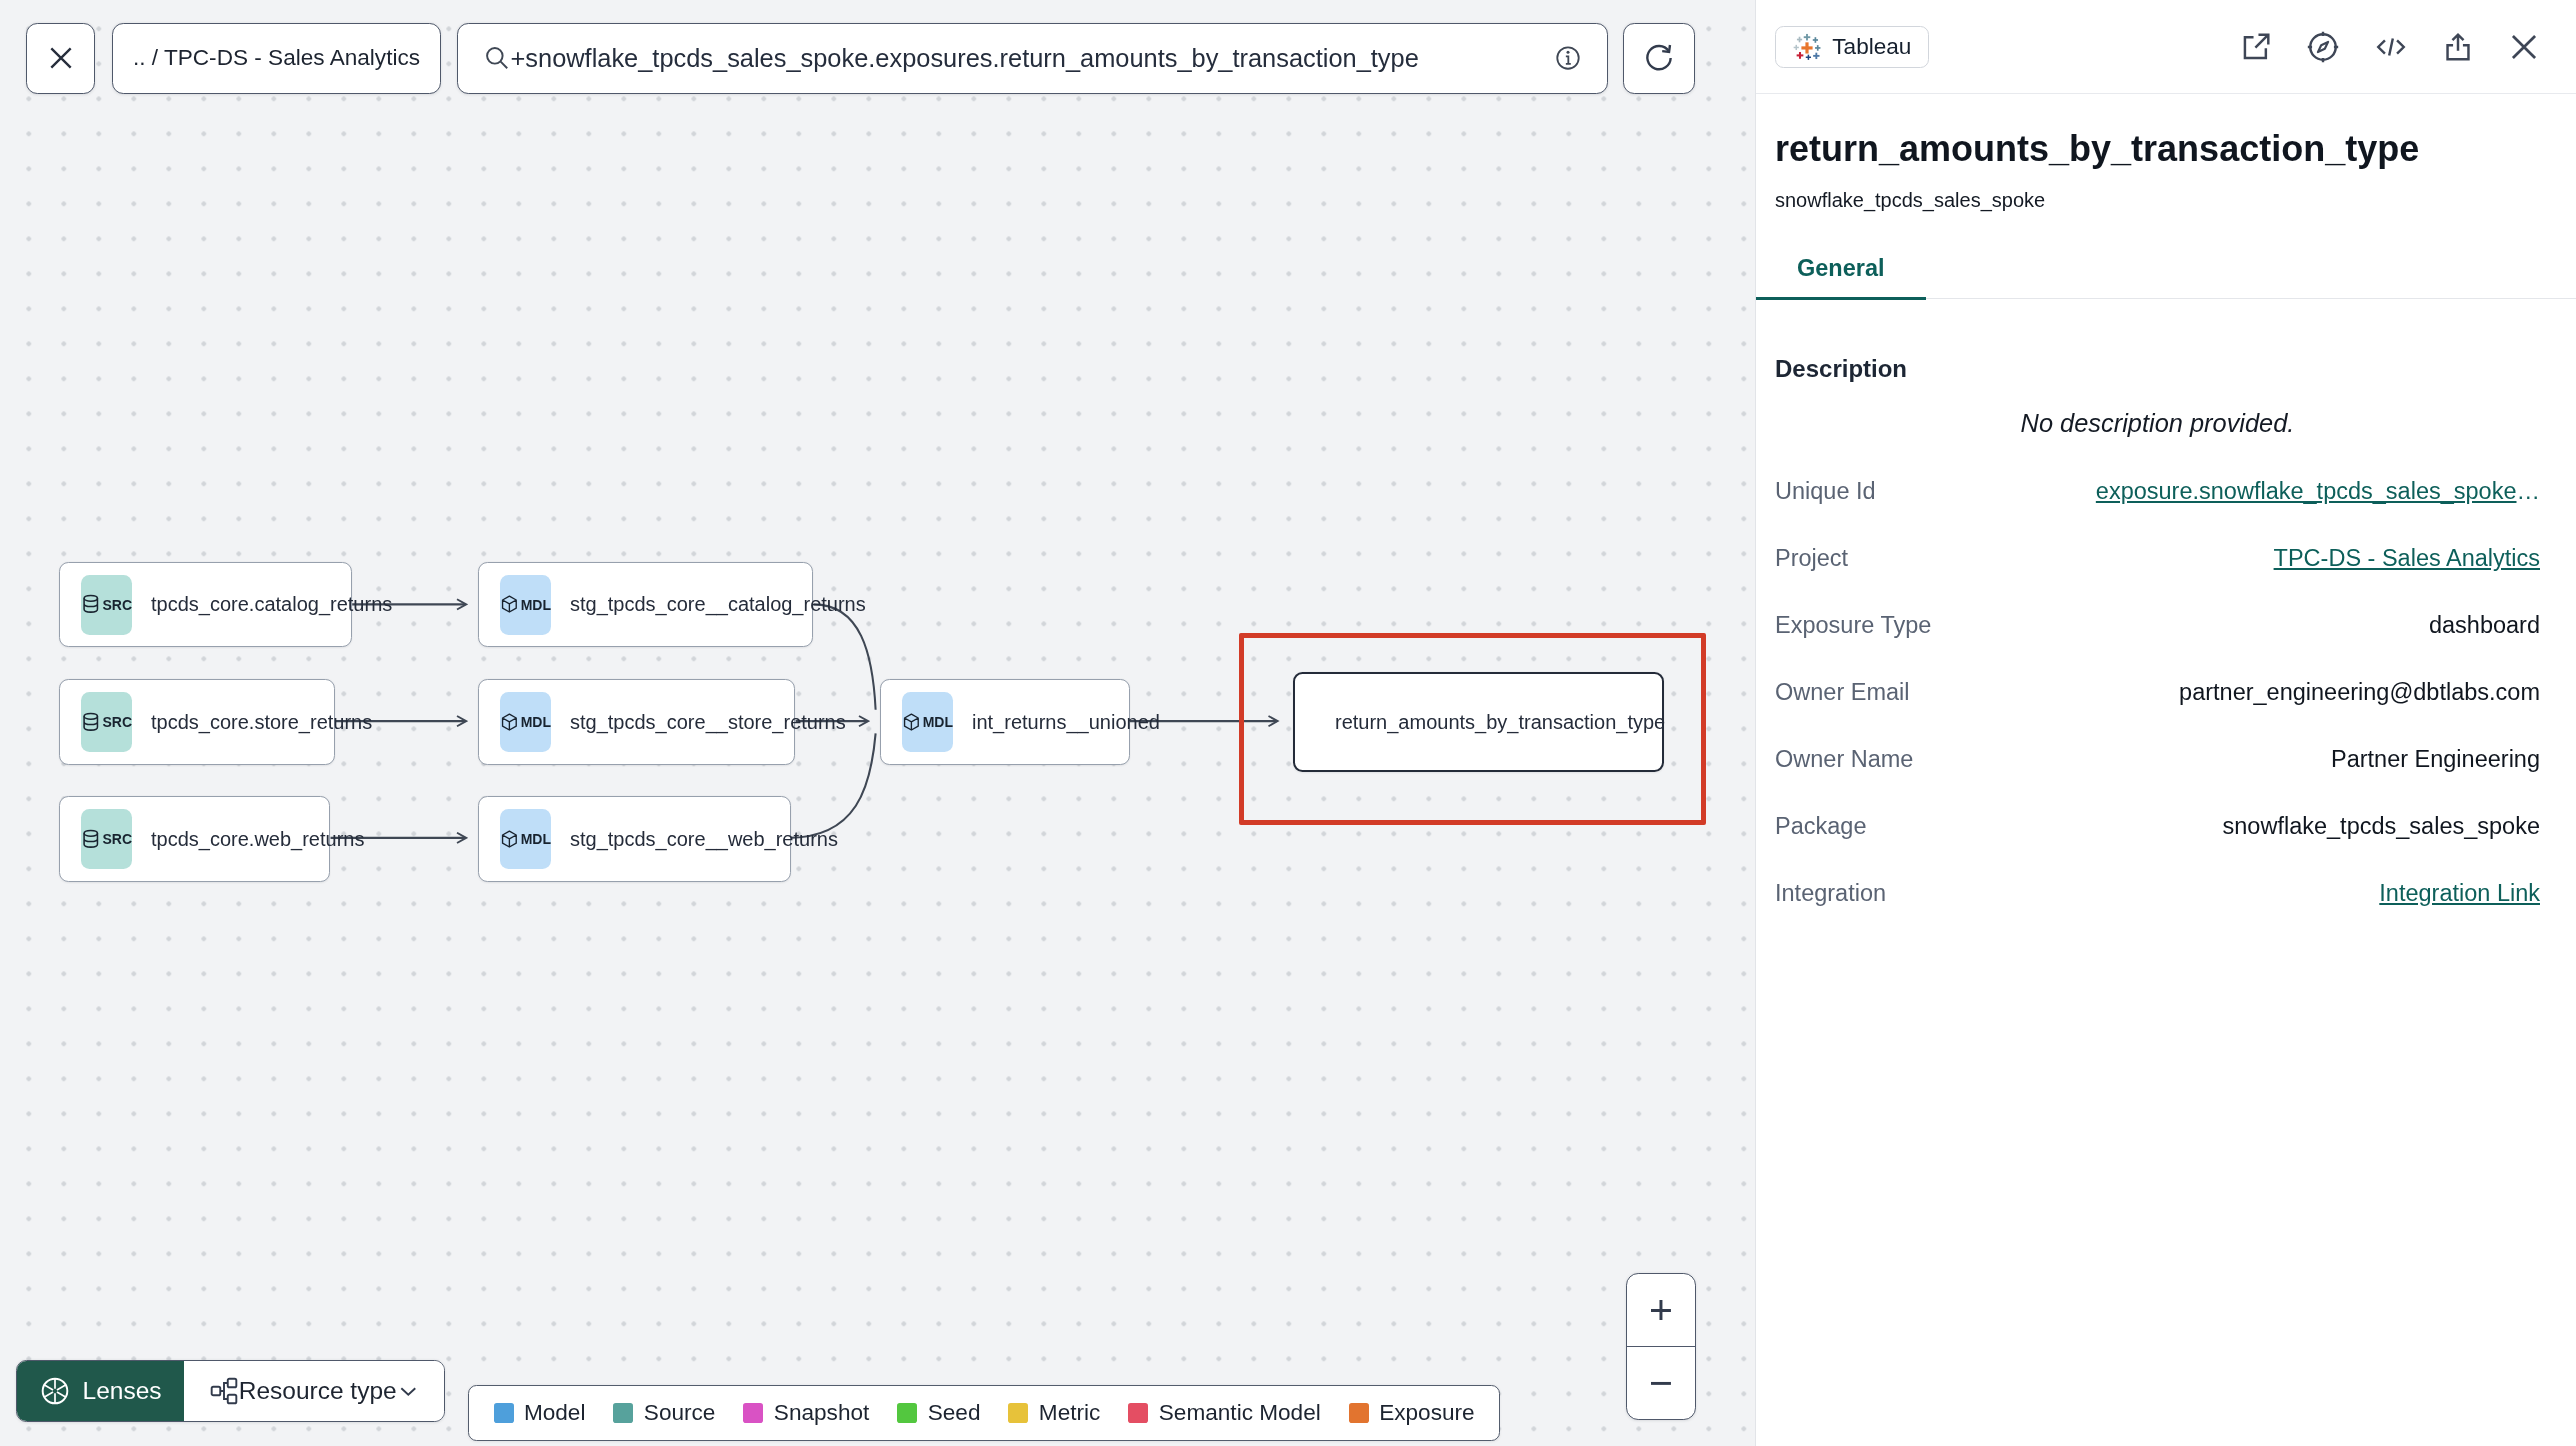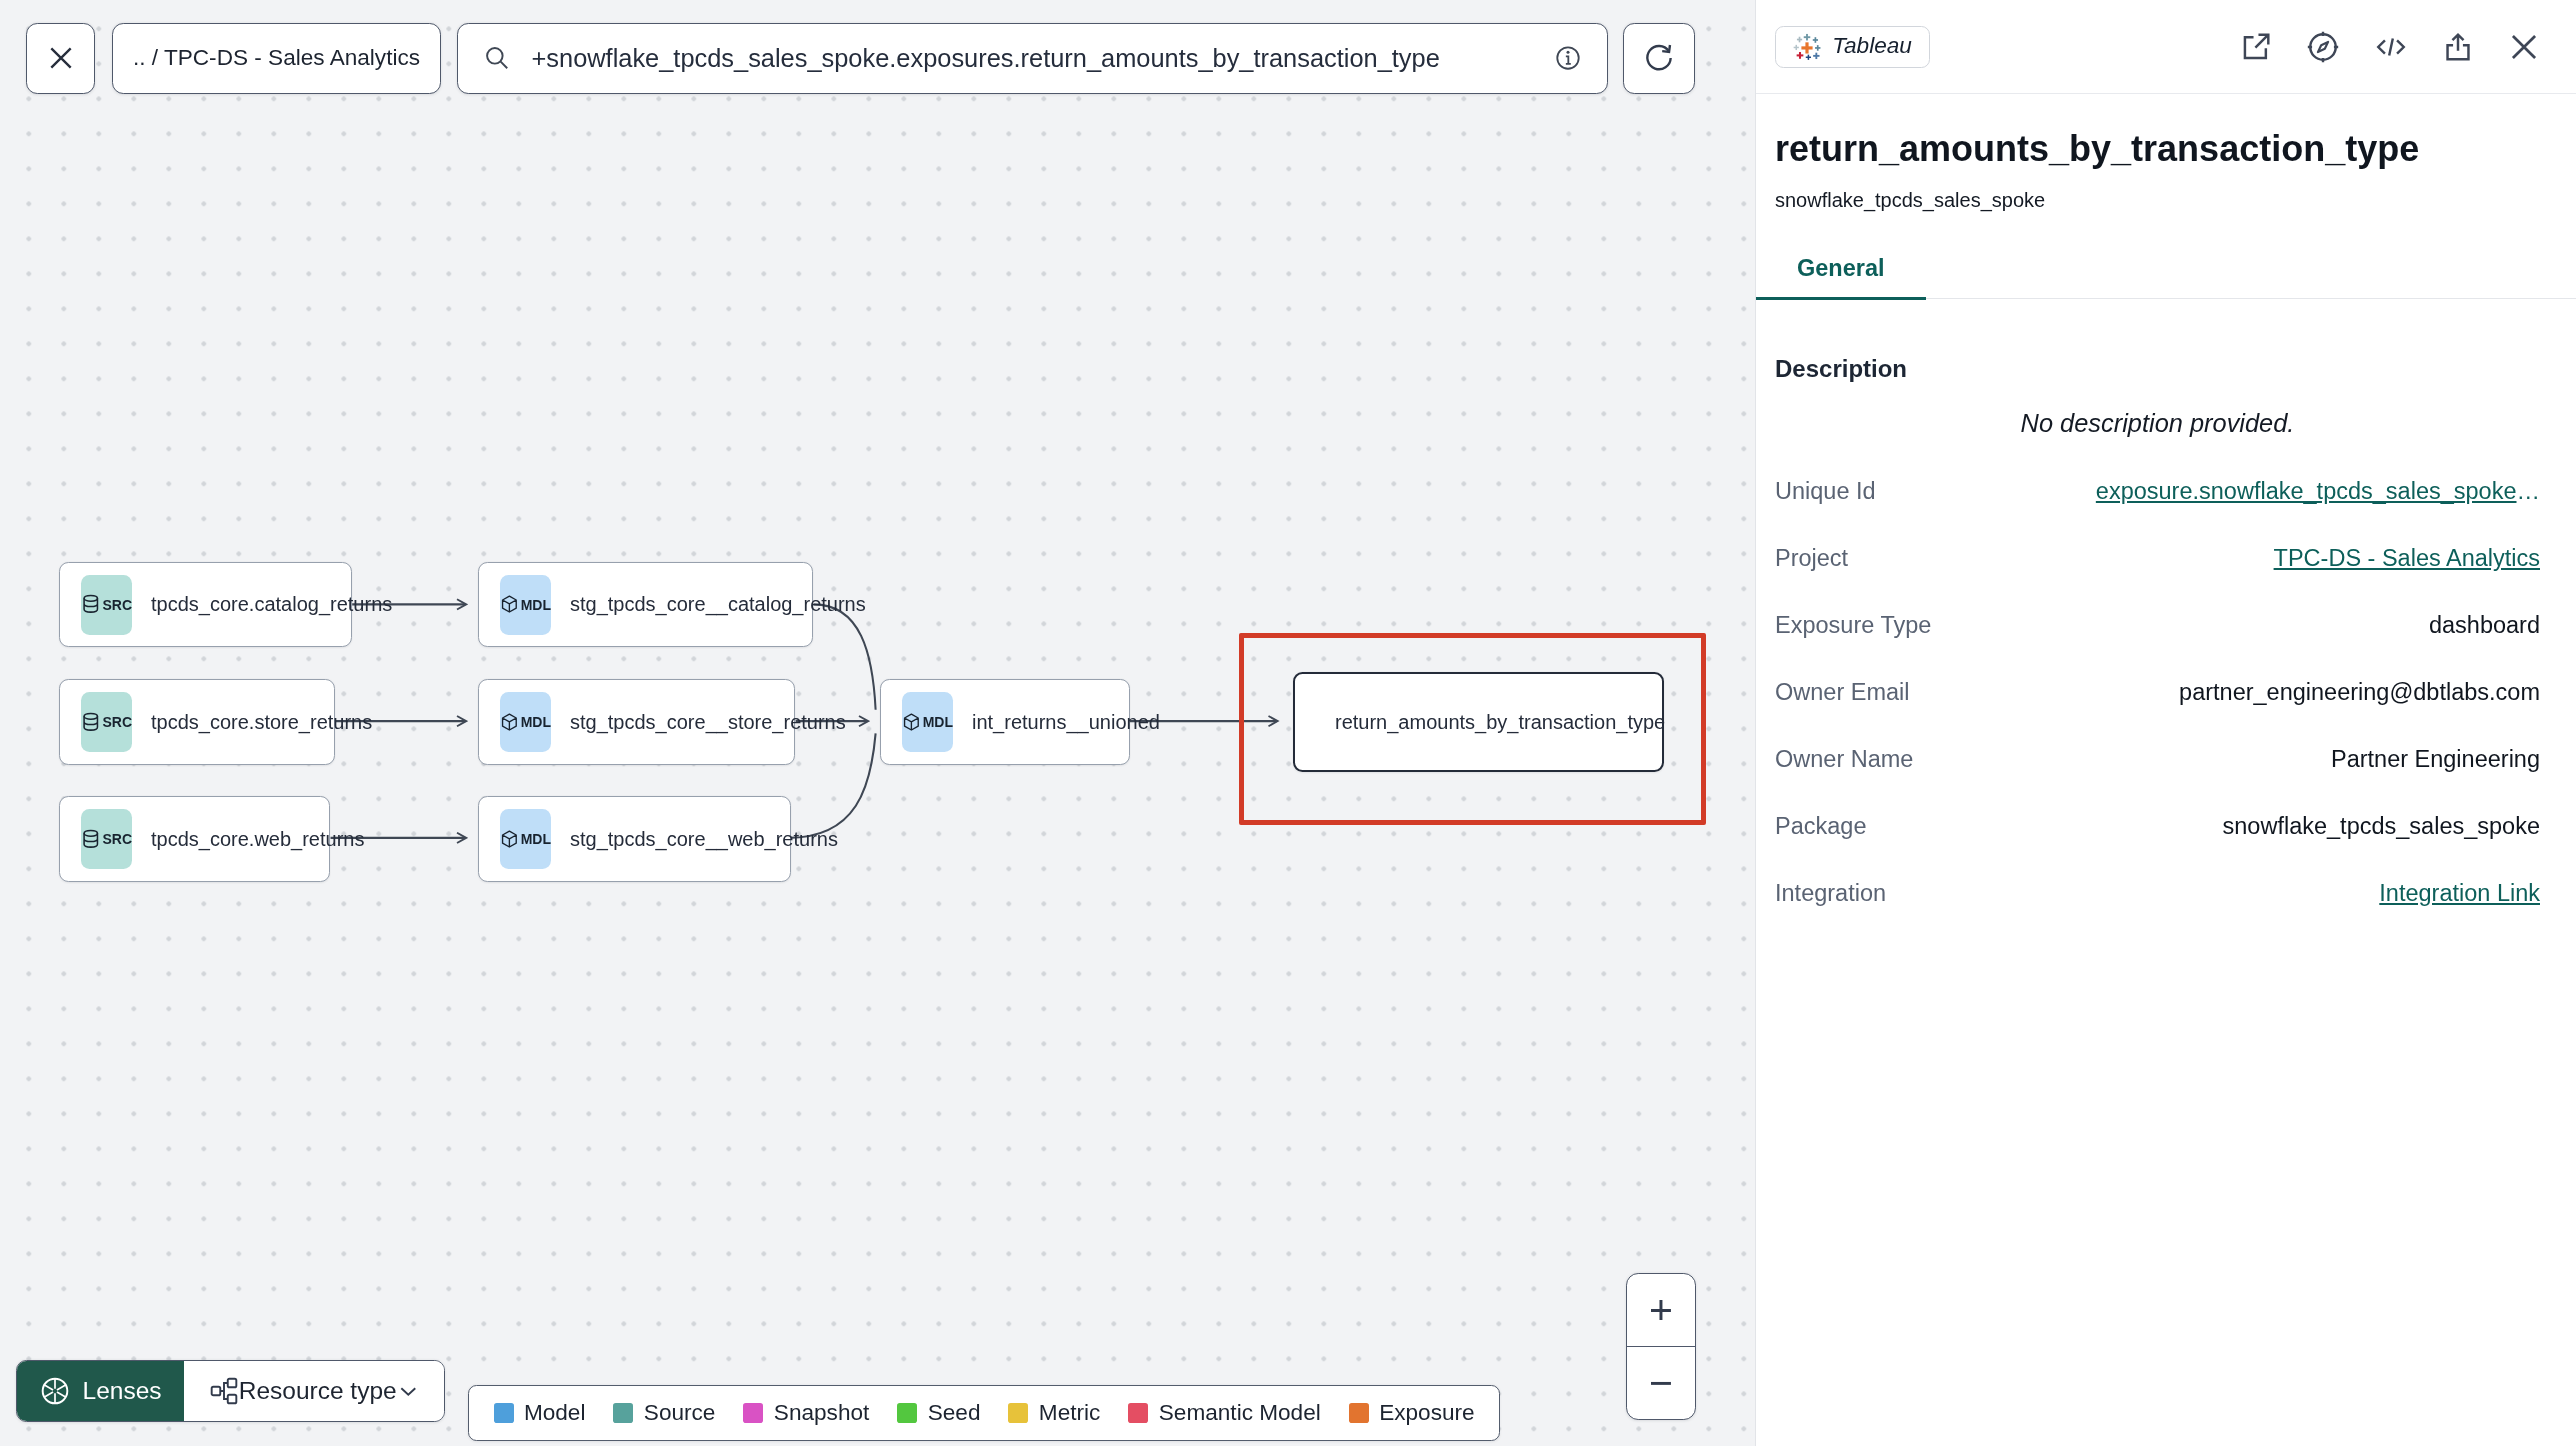--- a/index.html
+++ b/index.html
@@ -17,21 +17,21 @@
   svg.icon{display:block;}
   
   .tbtn{
     position:absolute;top:22.6px;height:71px;background:#fff;
     border:1.9px solid #4f586a;border-radius:11.3px;box-sizing:border-box;
     display:flex;align-items:center;justify-content:center;
     box-shadow:0 0.9px 2.8px rgba(20,25,40,.10);cursor:pointer;
   }
   #btn-close-graph{left:26px;width:69px;}
   #breadcrumb{left:112px;width:329px;font-size:22.6px;color:#1d2430;}
-  #searchbar{left:457px;width:1151px;justify-content:flex-start;padding:0 24.5px;gap:21px;cursor:text;}
+  #searchbar{left:457px;width:1151px;justify-content:flex-start;padding:0 24.5px;cursor:text;}
   #search-text{font-size:25.4px;color:#252d3c;white-space:nowrap;flex:1;}
   #btn-refresh{left:1623px;width:72px;}
   
   .node{
     position:absolute;background:#fff;border:1.9px solid #97a0ad;border-radius:9.4px;
     box-sizing:border-box;display:flex;align-items:center;gap:19px;padding:0 21px;
     box-shadow:0 0.9px 1.9px rgba(20,25,40,.08);cursor:pointer;
   }
   .node .nlabel{font-size:20px;color:#252c3a;white-space:nowrap;}
   .nicon{
@@ -80,22 +80,22 @@
   
   #panel{
     position:absolute;left:1755px;top:0;width:821px;height:1446px;background:#fff;
     border-left:0.9px solid #e2e4e8;box-sizing:border-box;
   }
   #panel-header{
     height:94px;display:flex;align-items:center;justify-content:space-between;
     padding:0 36px 0 19px;border-bottom:0.9px solid #e8eaee;box-sizing:border-box;
   }
   #src-badge{
-    display:flex;gap:11.3px;border:0.9px solid #d2d6dc;border-radius:8.5px;
-    padding:6px 17px;font-size:22.6px;color:#16202e;cursor:pointer;background:#fff;font-style:italic;
+    display:flex;align-items:center;gap:11.3px;border:0.9px solid #d2d6dc;border-radius:8.5px;
+    padding:6px 17px;font-size:22.6px;color:#16202e;cursor:pointer;background:#fff;
   }
   #panel-actions{display:flex;align-items:center;gap:34px;}
   #panel-actions .abtn{cursor:pointer;display:flex;}
   #panel-title{margin:34px 36px 0 19px;font-size:36px;font-weight:700;color:#10161f;}
   #panel-subtitle{margin:19px 36px 0 19px;font-size:20px;color:#141a24;}
   #tabs{margin-top:43px;border-bottom:0.9px solid #e4e6ea;}
   #tab-general{
     display:inline-block;padding:0 41px 15px;font-size:23.5px;font-weight:700;color:#0d5f5a;
     border-bottom:3.8px solid #0d5f5a;margin-bottom:-1.9px;cursor:pointer;
   }

